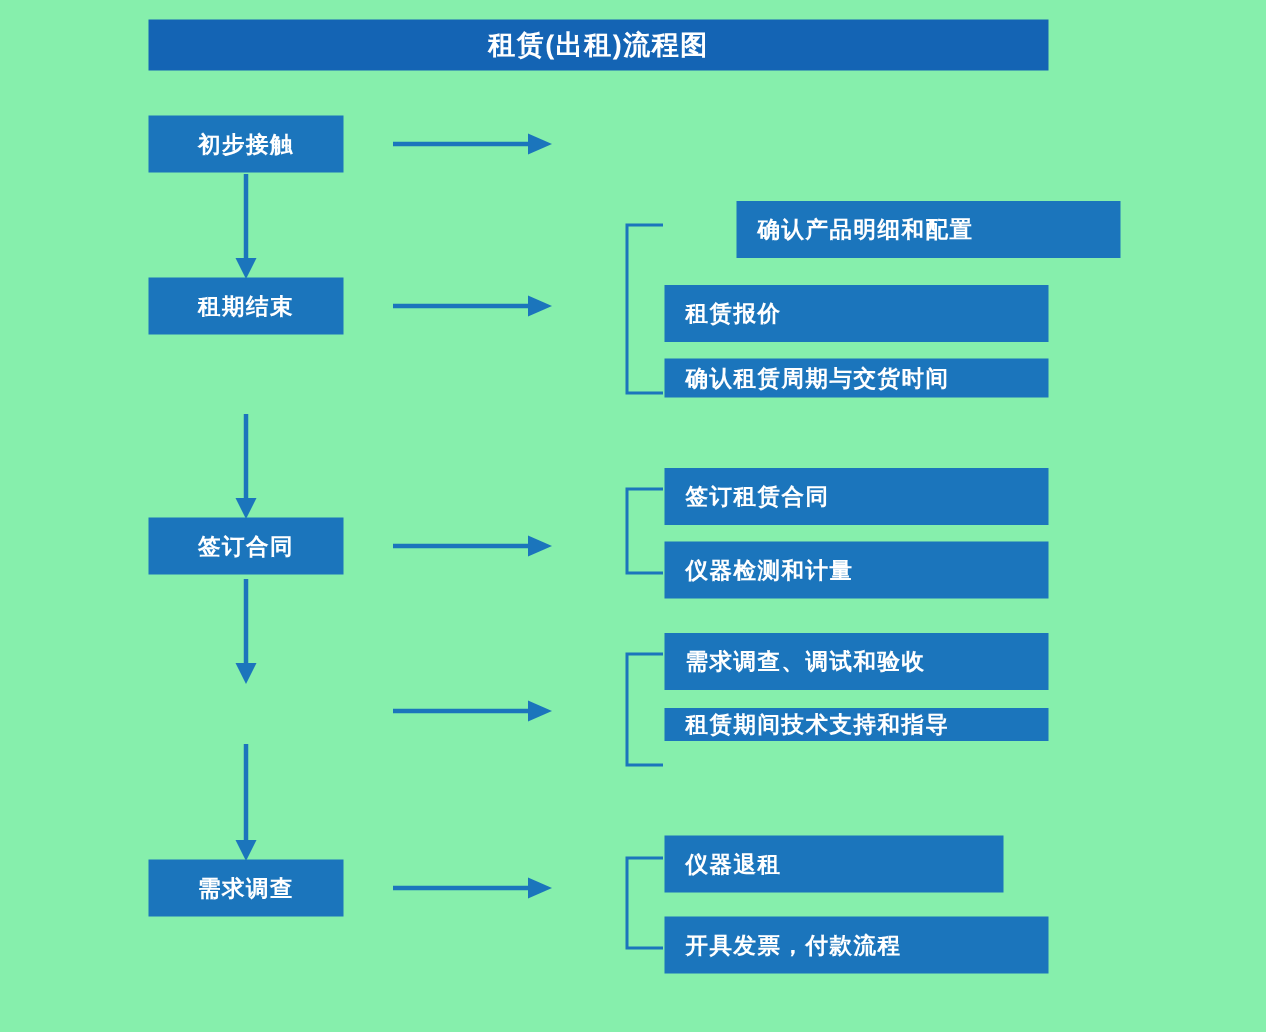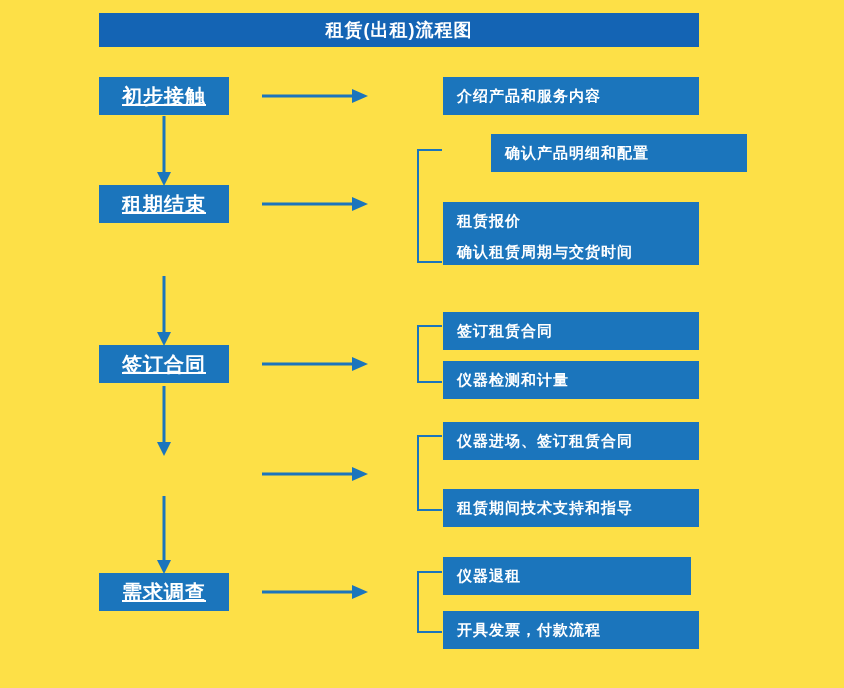--- a/index.html
+++ b/index.html
@@ -7,21 +7,21 @@
     padding: 0;
     background: #ffffff;
   }
   body {
     font-family: "Liberation Sans", sans-serif;
   }
   #canvas {
     position: relative;
     width: 844px;
     height: 688px;
-    background: #fde047;
+    background: #86efac;
     overflow: hidden;
   }
   .title-bar {
     position: absolute;
     left: 99px;
     top: 13px;
     width: 600px;
     height: 34px;
     background: #1464b4;
     color: #ffffff;
@@ -29,27 +29,26 @@
     font-weight: bold;
     display: flex;
     align-items: center;
     justify-content: center;
     letter-spacing: 1px;
   }
   .stage-box {
     position: absolute;
     background: #1b75bc;
     color: #ffffff;
-    font-size: 20px;
+    font-size: 15px;
     font-weight: bold;
     display: flex;
     align-items: center;
     justify-content: center;
     letter-spacing: 1px;
-    text-decoration: underline;
   }
   .detail-box {
     position: absolute;
     background: #1b75bc;
     color: #ffffff;
     font-size: 15px;
     font-weight: bold;
     display: flex;
     align-items: center;
     padding-left: 14px;
@@ -66,29 +65,28 @@
 
 <div id="canvas">
 
   <div class="title-bar">租赁(出租)流程图</div>
 
   <div class="stage-box" style="left:99px;top:77px;width:130px;height:38px;">初步接触</div>
   <div class="stage-box" style="left:99px;top:185px;width:130px;height:38px;">租期结束</div>
   <div class="stage-box" style="left:99px;top:345px;width:130px;height:38px;">签订合同</div>
   <div class="stage-box" style="left:99px;top:573px;width:130px;height:38px;">需求调查</div>
 
-  <div class="detail-box" style="left:443px;top:77px;width:256px;height:38px;">介绍产品和服务内容</div>
   <div class="detail-box" style="left:443px;top:134px;width:256px;height:38px;margin-left:48px;">确认产品明细和配置</div>
-  <div class="detail-box" style="left:443px;top:202px;width:256px;height:38px;">租赁报价</div>
+  <div class="detail-box" style="left:443px;top:190px;width:256px;height:38px;">租赁报价</div>
   <div class="detail-box" style="left:443px;top:239px;width:256px;height:26px;">确认租赁周期与交货时间</div>
   <div class="detail-box" style="left:443px;top:361px;width:256px;height:38px;">仪器检测和计量</div>
   <div class="detail-box" style="left:443px;top:312px;width:256px;height:38px;">签订租赁合同</div>
-  <div class="detail-box" style="left:443px;top:422px;width:256px;height:38px;">仪器进场、签订租赁合同</div>
-  <div class="detail-box" style="left:443px;top:489px;width:256px;height:38px;">租赁期间技术支持和指导</div>
-  <div class="detail-box" style="left:443px;top:557px;width:248px;height:38px;">仪器退租</div>
+  <div class="detail-box" style="left:443px;top:422px;width:256px;height:38px;">需求调查、调试和验收</div>
+  <div class="detail-box" style="left:443px;top:472px;width:256px;height:22px;">租赁期间技术支持和指导</div>
+  <div class="detail-box" style="left:443px;top:557px;width:226px;height:38px;">仪器退租</div>
   <div class="detail-box" style="left:443px;top:611px;width:256px;height:38px;">开具发票，付款流程</div>
 
   <div class="h-arrow" style="left:262px;top:86px;">
     <svg width="110" height="20" viewBox="0 0 110 20">
       <line x1="0" y1="10" x2="90" y2="10" stroke="#1b75bc" stroke-width="3"></line>
       <polygon points="90,3 106,10 90,17" fill="#1b75bc"></polygon>
     </svg>
   </div>
   <div class="h-arrow" style="left:262px;top:194px;">
     <svg width="110" height="20" viewBox="0 0 110 20">

